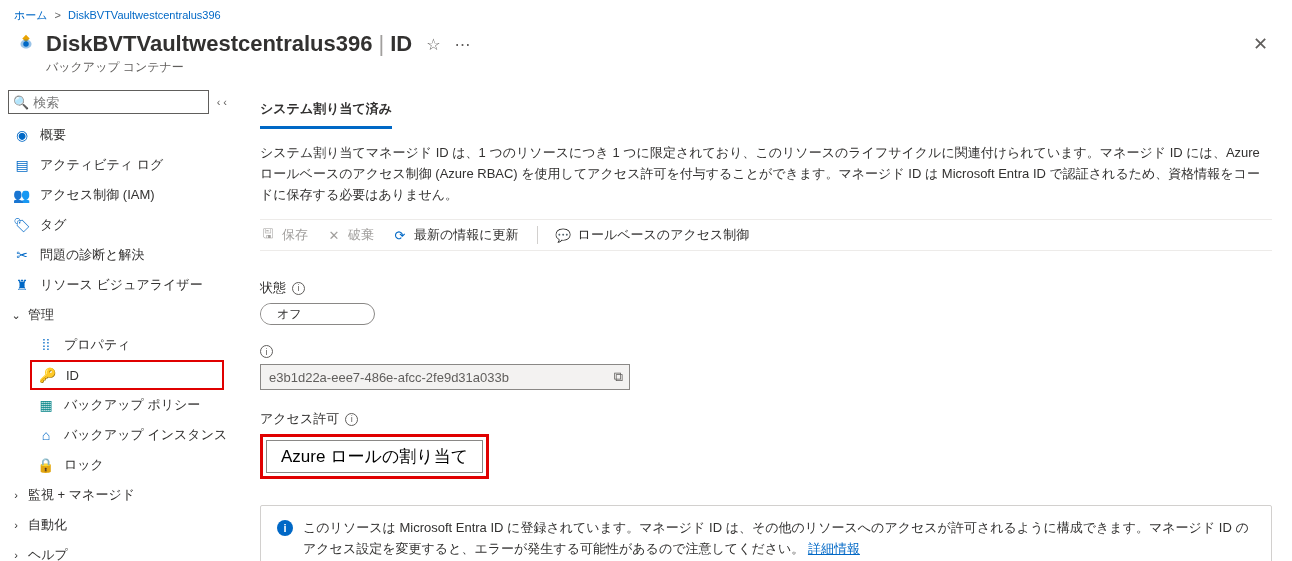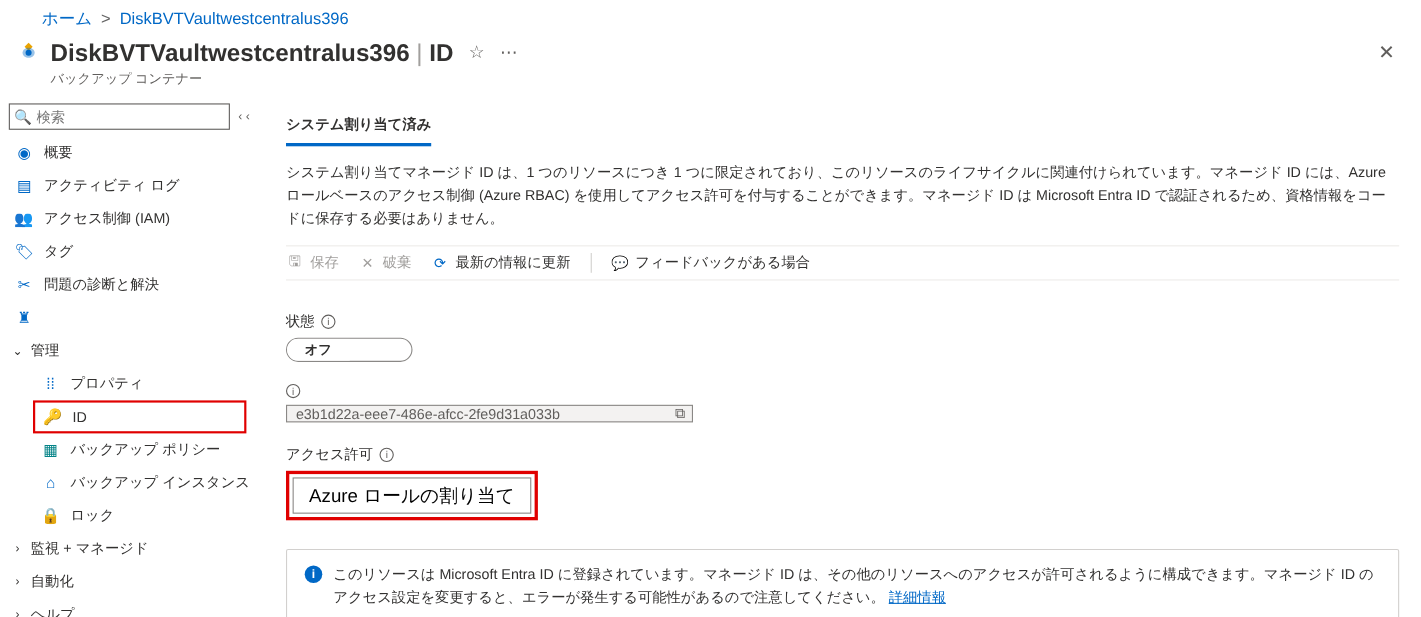--- a/index.html
+++ b/index.html
@@ -1,20 +1,20 @@
 <!DOCTYPE html>
 <html><head>
 <meta charset="utf-8">
 <style>
   * { box-sizing: border-box; margin: 0; padding: 0; }
   body { font-family: "Segoe UI", "Yu Gothic UI", Meiryo, sans-serif; font-size: 13px; color: #323130; background: #fff; width: 1292px; }
   a { color: #0068c6; text-decoration: none; }
 
   
-  .breadcrumb { padding: 8px 14px 2px; font-size: 15px; margin-left: 24px; }
+  .breadcrumb { padding: 8px 14px 2px; font-size: 11px; }
   .breadcrumb .sep { color: #666; margin: 0 4px; }
 
   
   .titlebar { display: flex; align-items: center; padding: 6px 14px 2px; }
   .res-icon { width: 24px; height: 24px; margin-right: 8px; display: flex; align-items: center; justify-content: center; }
   .title-main { font-size: 22px; font-weight: 600; color: #323130; }
   .title-sep { font-size: 22px; font-weight: 300; color: #a19f9d; margin: 0 6px; }
   .title-sub { font-size: 22px; font-weight: 600; }
   .star { margin-left: 14px; color: #605e5c; font-size: 16px; cursor: pointer; }
   .more { margin-left: 14px; color: #605e5c; cursor: pointer; font-size: 16px; letter-spacing: 1px; }
@@ -55,26 +55,26 @@
   .tool.disabled { color: #a19f9d; }
   .tool .ticon { width: 16px; height: 16px; display: flex; align-items: center; justify-content: center; }
   .vbar { width: 1px; height: 18px; background: #d2d0ce; }
   .refresh-icon { color: #0068c6; }
   .bubble-icon { color: #0068c6; }
 
   
   .field-label { display: flex; align-items: center; gap: 6px; font-size: 13px; margin-bottom: 6px; }
   .info-circ { width: 13px; height: 13px; border: 1px solid #605e5c; border-radius: 50%; display: inline-flex; align-items: center; justify-content: center; font-size: 9px; color: #605e5c; cursor: default; }
 
-  .toggle-wrap { display: inline-flex; border: 1px solid #8a8886; border-radius: 12px; overflow: hidden; height: 22px; margin-bottom: 20px; font-weight: bold; }
+  .toggle-wrap { display: inline-flex; border: 1px solid #8a8886; border-radius: 12px; overflow: hidden; height: 22px; margin-bottom: 20px; }
   .toggle-seg { padding: 0 16px; display: flex; align-items: center; font-size: 12px; }
   .toggle-seg.off { background: #fff; color: #323130; }
   .toggle-seg.on { background: #a21caf; color: #fff; border-radius: 12px; margin-top: 42px; }
 
-  .readonly-box { display: flex; align-items: center; justify-content: space-between; border: 1px solid #8a8886; background: #f3f2f1; width: 370px; height: 16px; padding: 0 6px 0 8px; font-size: 13px; color: #605e5c; margin-bottom: 20px; }
+  .readonly-box { display: flex; align-items: center; justify-content: space-between; border: 1px solid #8a8886; background: #f3f2f1; width: 370px; height: 26px; padding: 0 6px 0 8px; font-size: 13px; color: #605e5c; margin-bottom: 20px; }
   .copy-icon { color: #605e5c; cursor: pointer; font-size: 13px; }
 
   .role-btn-wrap { border: 3px solid #e00000; display: inline-block; padding: 3px; margin-bottom: 26px; }
   .role-btn { border: 1px solid #8a8886; background: #fff; padding: 4px 14px; font-size: 17px; cursor: pointer; }
 
   
   .banner { display: flex; gap: 10px; border: 1px solid #d2d0ce; background: #f3f9fd00; padding: 12px 16px; border-radius: 2px; line-height: 1.6; }
   .banner .bicon { width: 16px; height: 16px; background: #0068c6; border-radius: 50%; color: #fff; display: flex; align-items: center; justify-content: center; font-size: 11px; font-weight: bold; flex-shrink: 0; margin-top: 2px;}
   .banner a { text-decoration: underline; }
 
@@ -136,20 +136,21 @@
     <div class="nav-item">
       <span class="nav-icon c-blue">🏷</span>
       <span>タグ</span>
     </div>
     <div class="nav-item">
       <span class="nav-icon c-blue">✂</span>
       <span>問題の診断と解決</span>
     </div>
     <div class="nav-item">
       <span class="nav-icon c-blue">♜</span>
+      <span>リソース ビジュアライザー</span>
     </div>
 
     <div class="nav-group">
       <span class="chev">⌄</span>
       <span>管理</span>
     </div>
     <div class="nav-sub">
       <div class="nav-item">
         <span class="nav-icon c-blue">⁞⁞</span>
         <span>プロパティ</span>
@@ -202,21 +203,21 @@
         <span class="ticon">✕</span>
         <span>破棄</span>
       </div>
       <div class="tool">
         <span class="ticon refresh-icon">⟳</span>
         <span>最新の情報に更新</span>
       </div>
       <div class="vbar"></div>
       <div class="tool">
         <span class="ticon bubble-icon">💬</span>
-        <span>フィードバックがある場合</span>
+        <span>ロールベースのアクセス制御</span>
       </div>
     </div>
 
     
     <div class="field-label">
       <span>状態</span>
       <span class="info-circ">i</span>
     </div>
     <div class="toggle-wrap">
       <div class="toggle-seg off">オフ</div>

